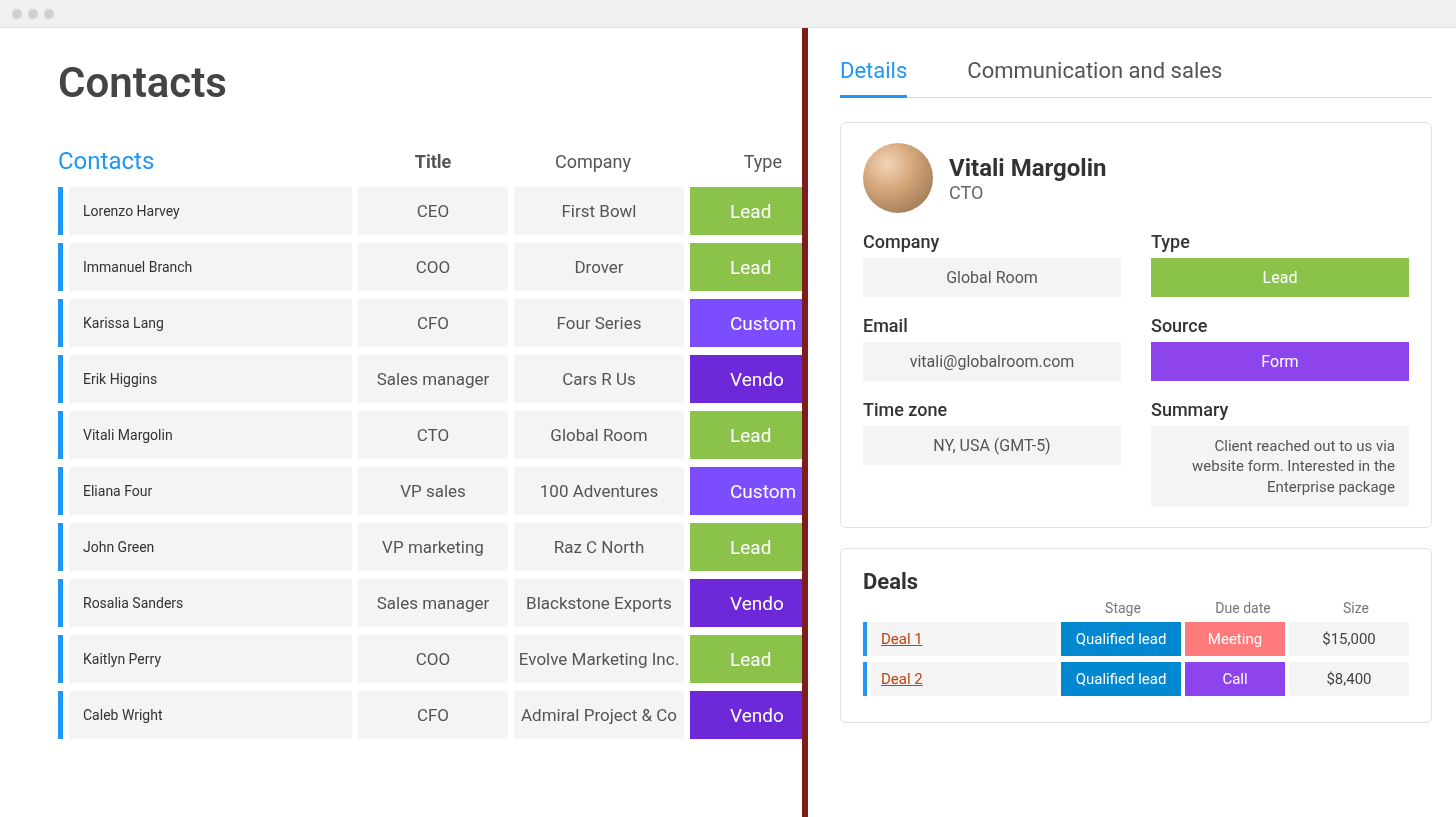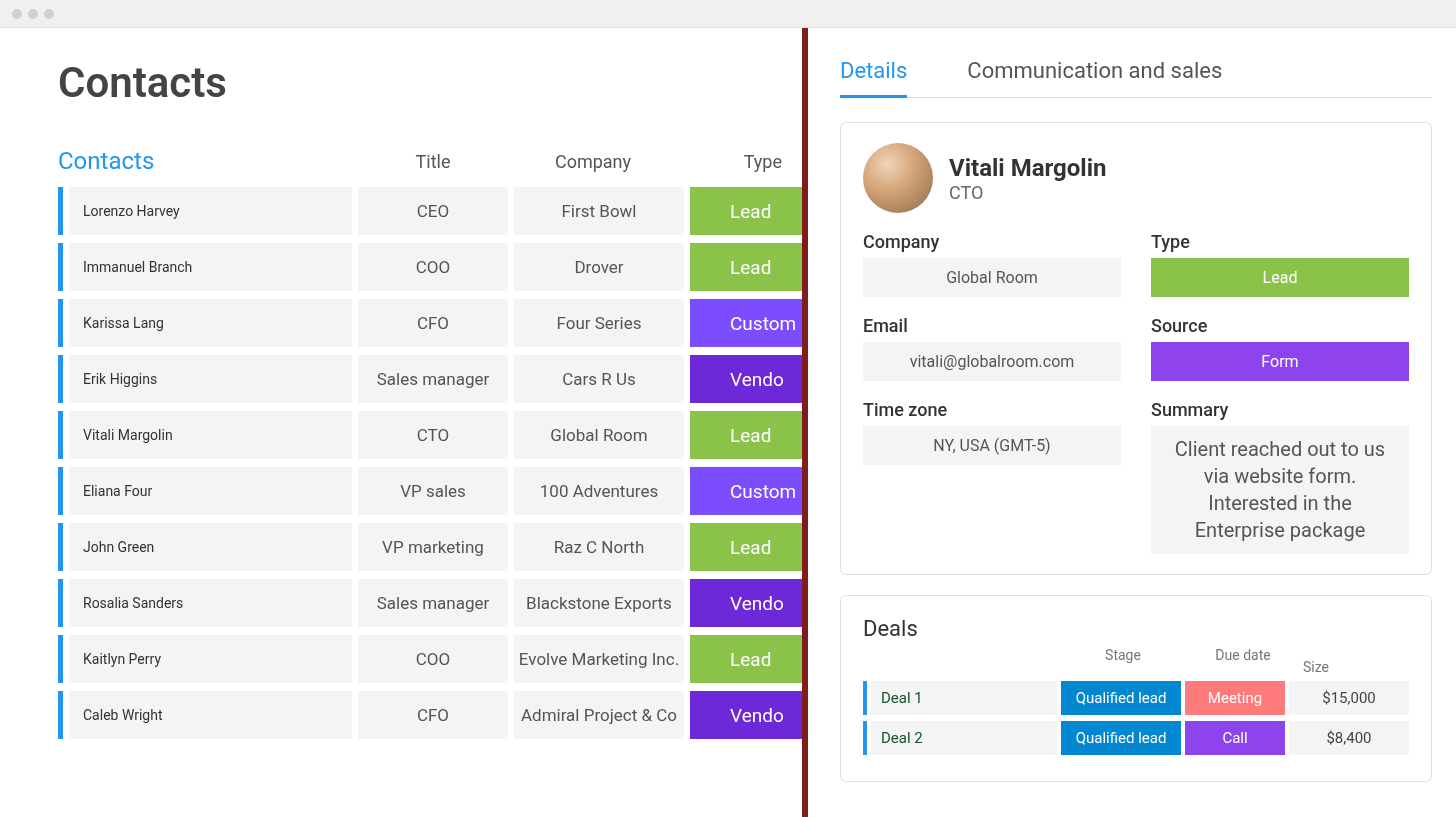--- a/index.html
+++ b/index.html
@@ -13,21 +13,21 @@
 .content { display: flex; height: calc(100% - 28px); }
 
 .left { width: 808px; padding: 30px 0 0 58px; border-right: 6px solid #7f1d1d; overflow: hidden; }
 .right { flex: 1; padding: 30px 24px 0 32px; overflow: hidden; }
 
 .page-title { font-size: 42px; font-weight: 600; color: #444; margin-bottom: 40px; }
 
 .table-header-row { display: flex; align-items: center; margin-bottom: 12px; }
 .section-label { font-size: 24px; color: #2196F3; font-weight: 400; width: 300px; }
 .col-header { font-size: 18px; color: #555; text-align: center; }
-.col-title { width: 150px; }
+.col-title { width: 150px; font-weight: bold; }
 .col-company { width: 170px; }
 .col-type { width: 130px; text-align: right; padding-right: 20px; flex: 1; }
 
 .row { display: flex; align-items: stretch; margin-bottom: 8px; height: 48px; }
 .accent { width: 5px; background: #2196F3; }
 .cell { background: #f4f4f5; display: flex; align-items: center; margin-left: 6px; }
 .cell-name { width: 283px; padding-left: 14px; font-size: 14px; color: #333; justify-content: flex-start; }
 .cell-title { width: 150px; justify-content: center; font-size: 17px; color: #555; }
 .cell-company { width: 170px; justify-content: center; font-size: 17px; color: #555; }
 .cell-type { flex: 1; justify-content: center; font-size: 19px; color: #fff; overflow: hidden; margin-left: 6px; }
@@ -47,33 +47,33 @@
 .avatar { width: 70px; height: 70px; border-radius: 50%; background: radial-gradient(circle at 35% 30%, #f2d4b8 0%, #d4a578 40%, #8a6a4a 100%); }
 .profile-name { font-size: 24px; font-weight: 700; color: #333; }
 .profile-title { font-size: 18px; color: #666; }
 
 .detail-grid { display: grid; grid-template-columns: 1fr 1fr; column-gap: 30px; row-gap: 18px; }
 .detail-label { font-size: 18px; color: #333; margin-bottom: 6px; font-weight: 500; }
 .detail-value { background: #f4f4f5; padding: 10px 14px; font-size: 16px; color: #555; text-align: center; }
 .detail-value.badge-lead   { background: #8BC34A; color: #fff; text-align: center; }
 .detail-value.badge-form   { background: #9C27B0; background: #8E44EC; color:#fff; text-align:center; }
 .badge-form { background: #8E44EC !important; }
-.detail-summary { background: #f4f4f5; padding: 10px 14px; font-size: 20px; color: #555; text-align: center; line-height: 1.35; }
-
-.deals-title { font-size: 22px; font-weight: 400; color: #333; margin-bottom: 6px; }
+.detail-summary { background: #f4f4f5; padding: 10px 14px; font-size: 15px; color: #555; text-align: right; line-height: 1.35; }
+
+.deals-title { font-size: 22px; font-weight: 700; color: #333; margin-bottom: 6px; }
 .deals-header { display: flex; font-size: 14px; color: #777; margin-bottom: 6px; }
 .dh-name  { width: 200px; }
 .dh-stage { width: 120px; text-align: center; }
 .dh-due   { width: 120px; text-align: center; }
-.dh-size  { flex: 1; text-align: left; margin-top: 12px; }
+.dh-size  { flex: 1; text-align: center; }
 
 .deal-row { display: flex; align-items: stretch; height: 34px; margin-bottom: 6px; }
 .deal-accent { width: 4px; background: #2196F3; }
 .deal-cell { background: #f4f4f5; display: flex; align-items: center; margin-left: 4px; font-size: 15px; }
-.deal-name  { width: 186px; padding-left: 10px; color: #14532d; }
+.deal-name  { width: 186px; padding-left: 10px; color: #c2410c; text-decoration: underline; }
 .deal-stage { width: 120px; justify-content: center; color: #fff; background: #0288D1; }
 .deal-due   { width: 100px; justify-content: center; color: #fff; }
 .due-meeting { background: #FF7B7B; }
 .due-call    { background: #8E44EC; }
 .deal-size  { flex: 1; justify-content: center; color: #444; }
 </style>
 </head>
 <body>
 
 <div class="window">

